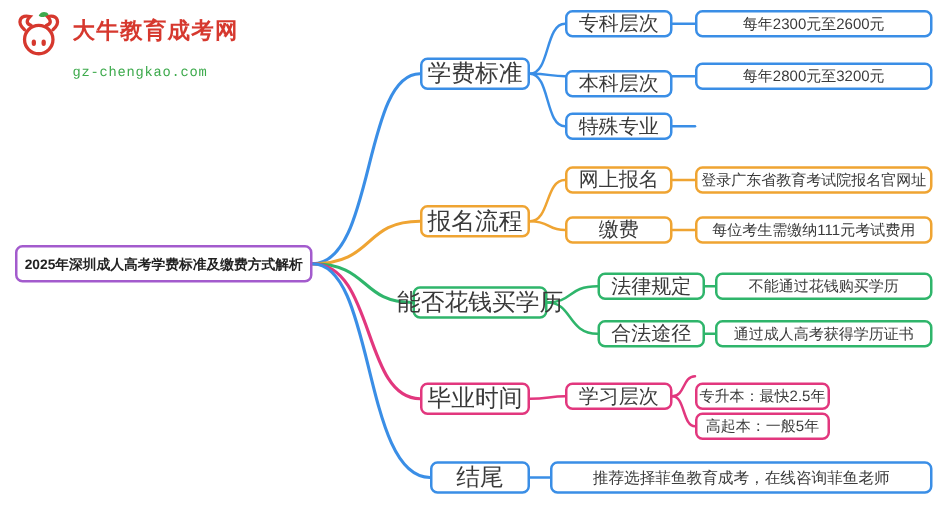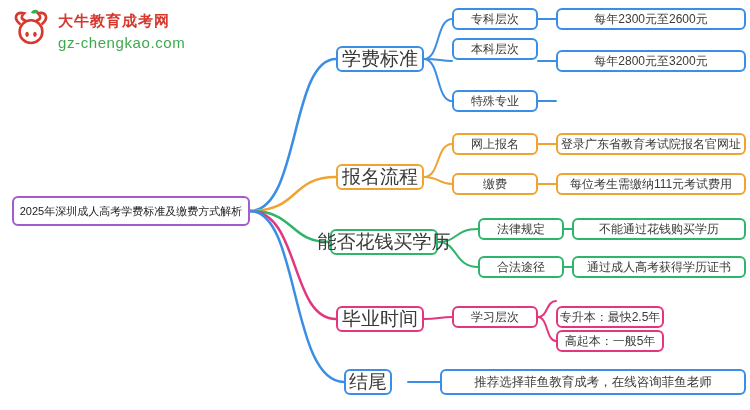--- a/index.html
+++ b/index.html
@@ -11,33 +11,33 @@
   .stage { position:absolute; inset:0; }
   svg.links { position:absolute; left:0; top:0; z-index:1; }
   svg.links path { fill:none; stroke-linecap:round; }
 
   .node {
     position:absolute; z-index:2; background:#fff;
     border:2px solid #999; border-radius:6px;
     display:flex; align-items:center; justify-content:center;
     white-space:nowrap; color:#3a3a3a;
   }
-  .root-node { font-size:11px; font-weight:400; border-color:#a35bcd; color:#222; }
+  .root-node { font-size:11px; font-weight:700; border-color:#a35bcd; color:#222; }
   .lvl2 { font-size:19px; }
-  .lvl3 { font-size:12px; padding:0 2px; }
+  .lvl3 { font-size:16px; padding:0 2px; }
   .lvl4 { font-size:12px; padding:0 2px; }
   .bd-blue   { border-color:#3a8ee6; }
   .bd-orange { border-color:#efa432; }
   .bd-green  { border-color:#2fb56b; }
   .bd-pink   { border-color:#e2377e; }
 
   .logo { position:absolute; left:10px; top:8px; z-index:3; display:flex; align-items:flex-start; gap:6px; }
   .logo-text { display:flex; flex-direction:column; padding-top:4px; }
-  .logo-title { font-size:15px; font-weight:bold; color:#d6382e; letter-spacing:1px; }
-  .logo-sub { font-size:15px; color:#3daa4c; letter-spacing:0.6px; margin-top:3px; }
+  .logo-title { font-size:18px; font-weight:bold; color:#d6382e; letter-spacing:1px; }
+  .logo-sub { font-size:11px; color:#3daa4c; letter-spacing:0.6px; margin-top:17px;font-family:Liberation Mono, monospace; }
 </style>
 </head>
 <body>
 
 <div class="stage">
 
   <svg class="links" width="750" height="410" viewBox="0 0 750 410">
 
     <path d="M250,211 C300,211 290,59 336,59" stroke-width="2.5" style="stroke: rgb(58, 142, 230);"></path>
     <path d="M250,211 C300,211 290,177 336,177" stroke-width="2.5" style="stroke: rgb(239, 164, 50);"></path>
@@ -83,25 +83,25 @@
       <span class="logo-sub">gz-chengkao.com</span>
     </div>
   </div>
 
   <div class="node root-node" style="left:12px;top:196px;width:238px;height:30px;">2025年深圳成人高考学费标准及缴费方式解析</div>
 
   <div class="node lvl2 bd-blue" style="left: 336px; top: 46px; width: 88px; height: 26px; border-color: rgb(58, 142, 230);">学费标准</div>
   <div class="node lvl2 bd-orange" style="left: 336px; top: 164px; width: 88px; height: 26px; border-color: rgb(239, 164, 50);">报名流程</div>
   <div class="node lvl2 bd-green" style="left: 330px; top: 229px; width: 108px; height: 26px; border-color: rgb(47, 181, 107);">能否花钱买学历</div>
   <div class="node lvl2 bd-pink" style="left: 336px; top: 306px; width: 88px; height: 26px; border-color: rgb(226, 55, 126);">毕业时间</div>
-  <div class="node lvl2 bd-blue" style="left: 344px; top: 369px; width: 48px; height: 26px; border-color: rgb(58, 142, 230);">结尾</div>
+  <div class="node lvl2 bd-blue" style="left: 344px; top: 369px; width: 80px; height: 26px; border-color: rgb(58, 142, 230);">结尾</div>
 
   <div class="node lvl3 bd-blue" style="left: 452px; top: 8px; width: 86px; height: 22px; border-color: rgb(58, 142, 230);">专科层次</div>
   <div class="node lvl4 bd-blue" style="left: 556px; top: 8px; width: 190px; height: 22px; border-color: rgb(58, 142, 230);">每年2300元至2600元</div>
-  <div class="node lvl3 bd-blue" style="left: 452px; top: 38px; width: 86px; height: 22px; border-color: rgb(58, 142, 230);">本科层次</div>
+  <div class="node lvl3 bd-blue" style="left: 452px; top: 56px; width: 86px; height: 22px; border-color: rgb(58, 142, 230);">本科层次</div>
   <div class="node lvl4 bd-blue" style="left: 556px; top: 50px; width: 190px; height: 22px; border-color: rgb(58, 142, 230);">每年2800元至3200元</div>
   <div class="node lvl3 bd-blue" style="left: 452px; top: 90px; width: 86px; height: 22px; border-color: rgb(58, 142, 230); text-align: right;">特殊专业</div>
 
   <div class="node lvl3 bd-orange" style="left: 452px; top: 133px; width: 86px; height: 22px; border-color: rgb(239, 164, 50);">网上报名</div>
   <div class="node lvl4 bd-orange" style="left: 556px; top: 133px; width: 190px; height: 22px; border-color: rgb(239, 164, 50);">登录广东省教育考试院报名官网址</div>
   <div class="node lvl3 bd-orange" style="left: 452px; top: 173px; width: 86px; height: 22px; border-color: rgb(239, 164, 50);">缴费</div>
   <div class="node lvl4 bd-orange" style="left: 556px; top: 173px; width: 190px; height: 22px; border-color: rgb(239, 164, 50);">每位考生需缴纳111元考试费用</div>
 
   <div class="node lvl3 bd-green" style="left: 478px; top: 218px; width: 86px; height: 22px; border-color: rgb(47, 181, 107);">法律规定</div>
   <div class="node lvl4 bd-green" style="left: 572px; top: 218px; width: 174px; height: 22px; border-color: rgb(47, 181, 107);">不能通过花钱购买学历</div>

